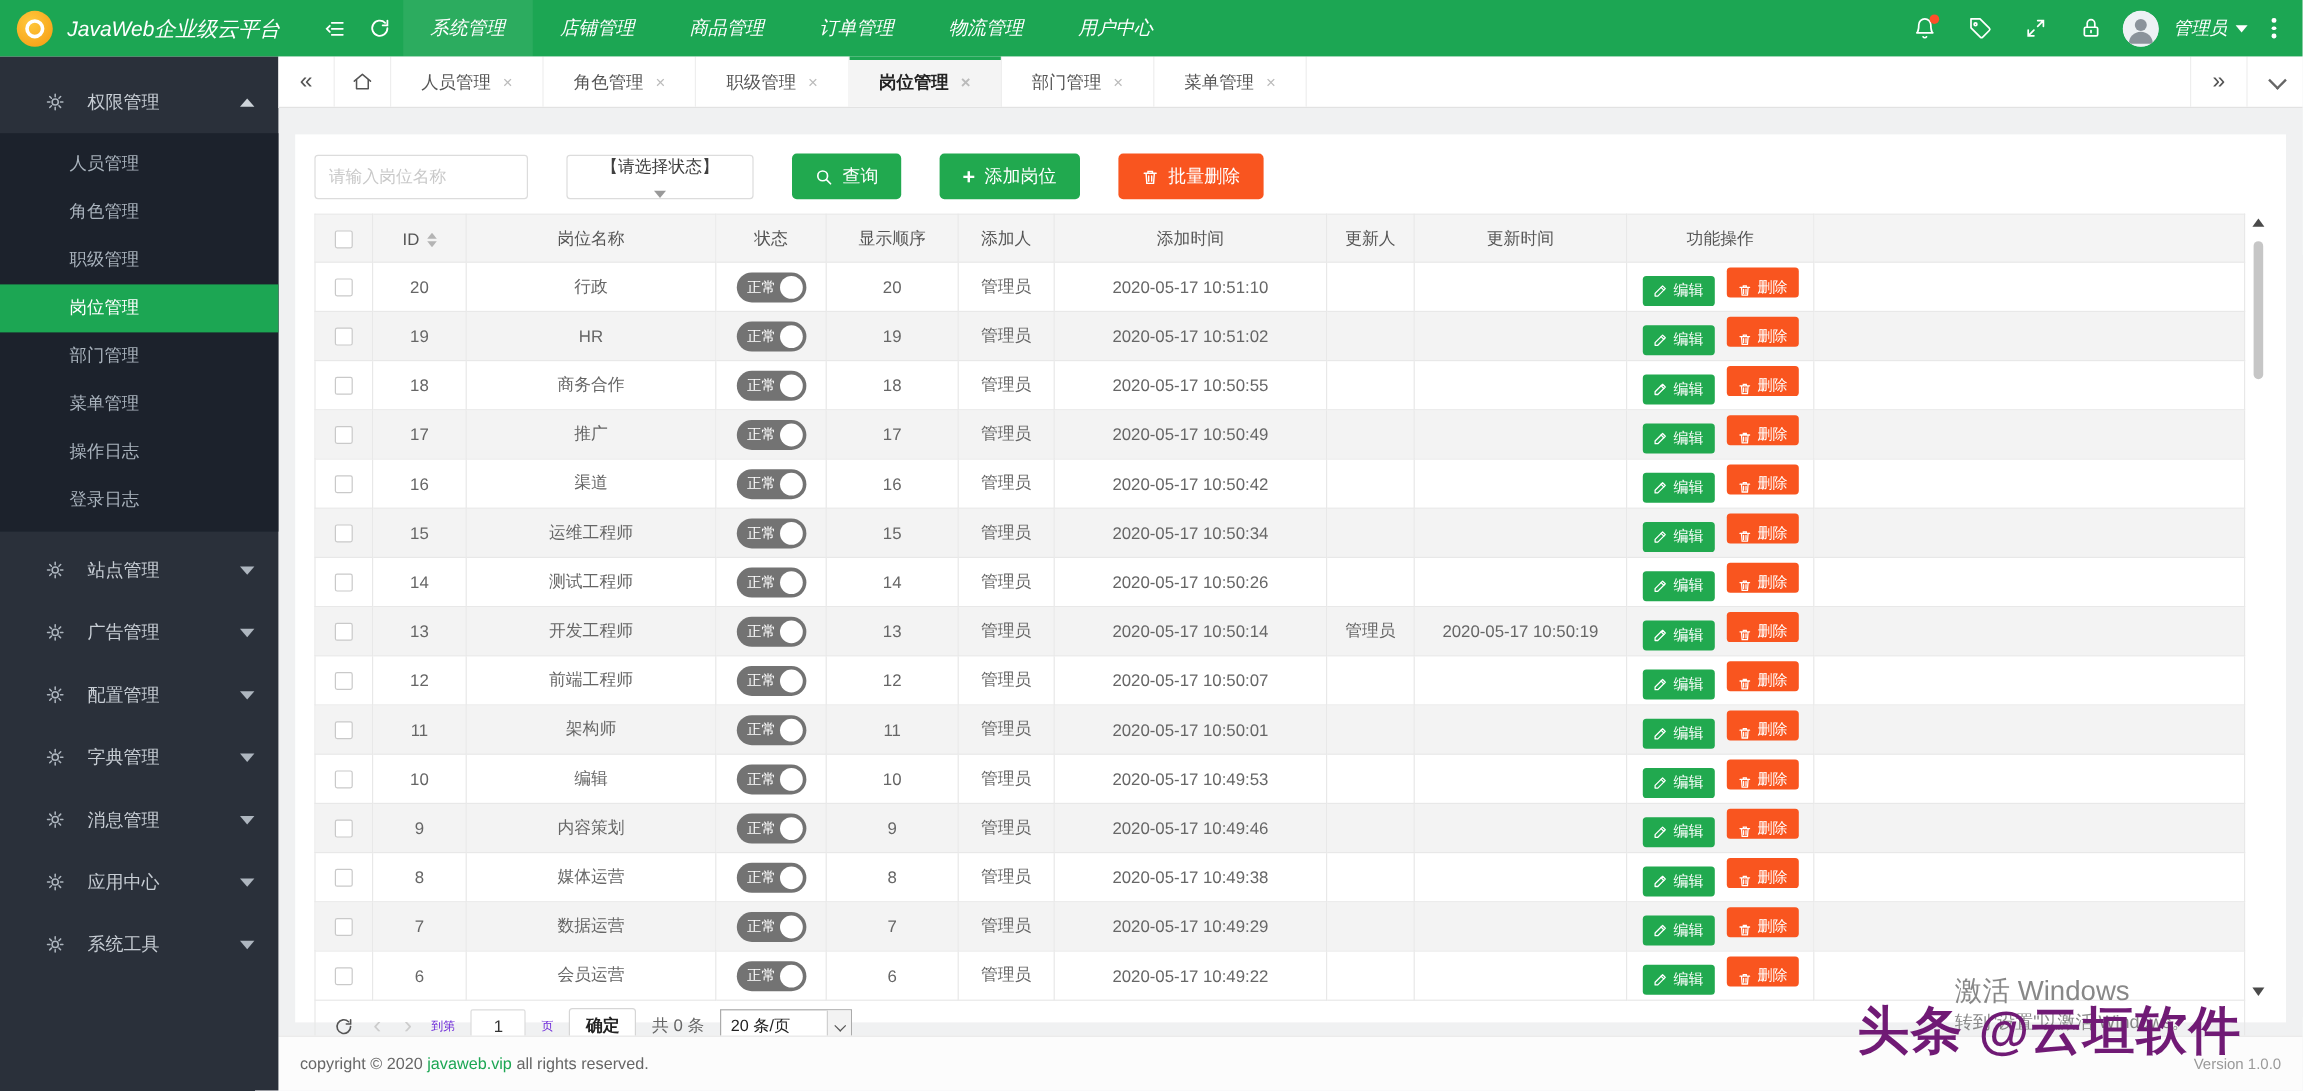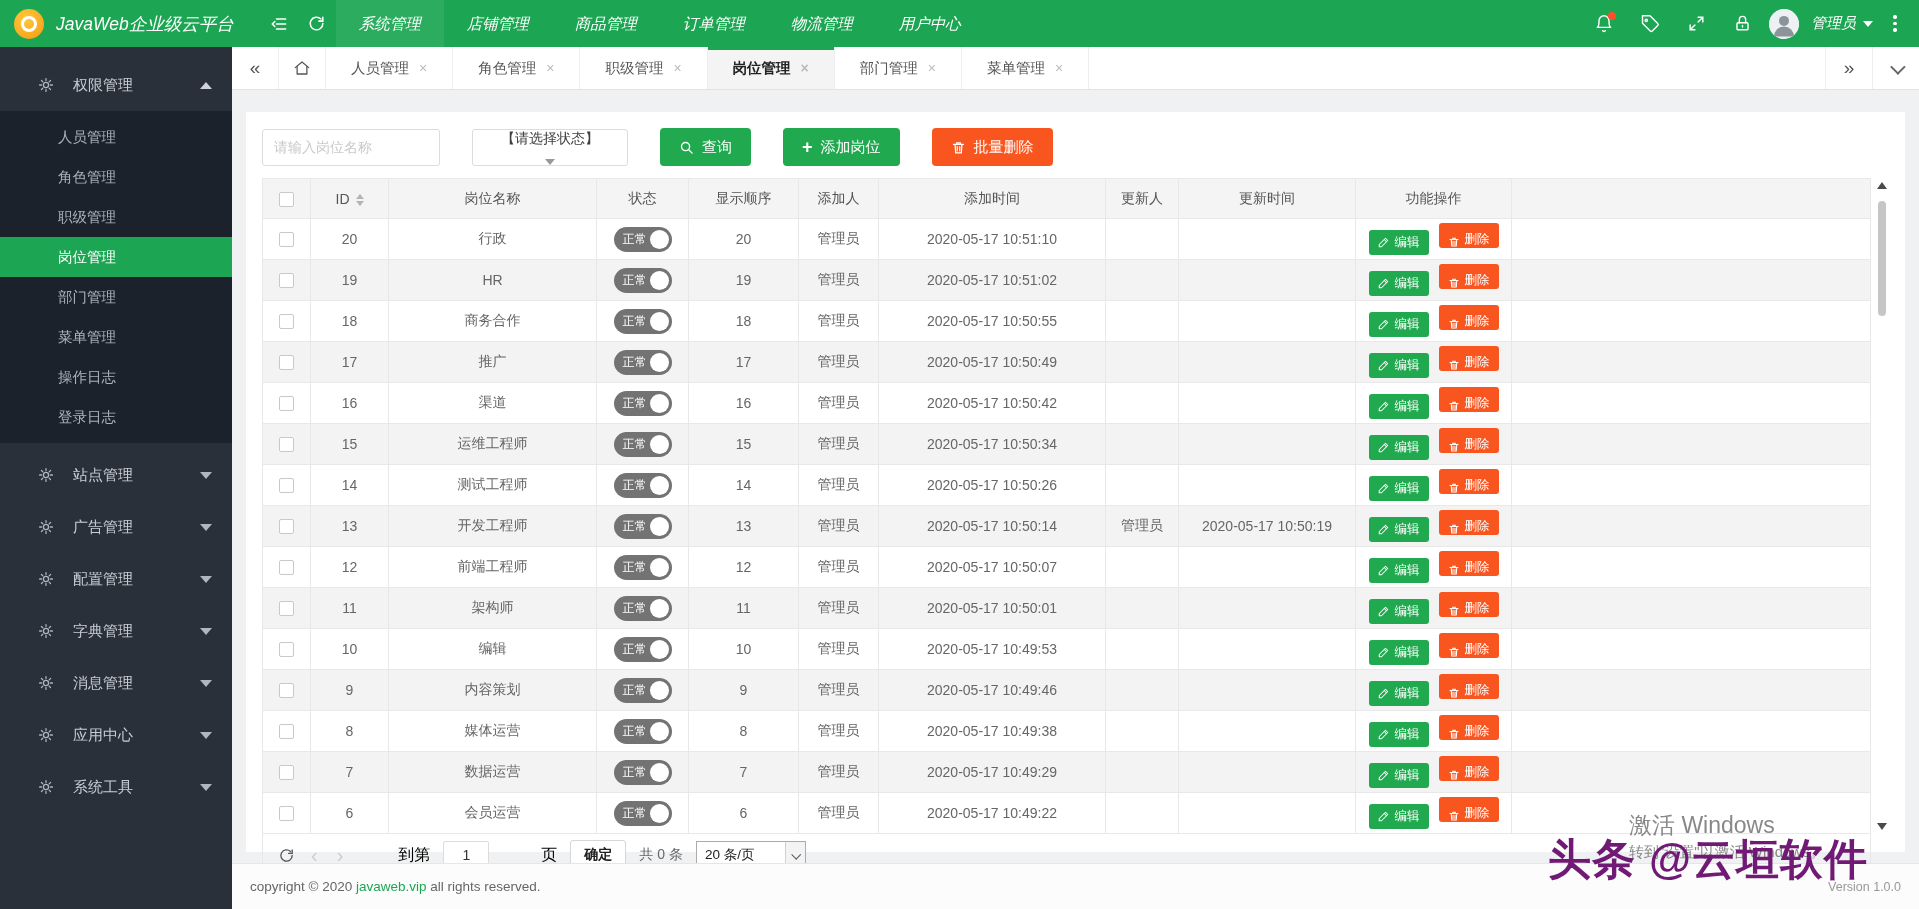--- a/index.html
+++ b/index.html
@@ -80,21 +80,21 @@
   
   .vscroll{position:absolute;top:0;right:0;bottom:0;width:15px;display:flex;flex-direction:column;align-items:center;cursor:pointer;}
   .arr-up{width:0;height:0;border-left:5px solid transparent;border-right:5px solid transparent;border-bottom:7px solid #4A4A4A;margin-top:4px;}
   .arr-dn{width:0;height:0;border-left:5px solid transparent;border-right:5px solid transparent;border-top:7px solid #4A4A4A;margin-top:auto;margin-bottom:4px;}
   .thumb{width:8px;height:115px;background:#C6C6C6;border-radius:4px;margin-top:12px;}
 
   
   .pager{border:1px solid #E8E8E8;border-top:none;margin-right:18px;height:43px;box-sizing:border-box;padding:0 15px;display:flex;align-items:center;gap:13px;}
   .pg-ic{background:none;border:none;padding:0;display:flex;align-items:center;cursor:pointer;color:#555;}
   .pg-nav{background:none;border:none;font-size:20px;color:#CCC;cursor:pointer;padding:0 3px;line-height:1;}
-  .pg-text{color:#000000;font-size:16px;margin-left:39px;}
+  .pg-text{color:#6d28d9;font-size:10px;}
   .pg-input{width:46px;height:28px;box-sizing:border-box;border:1px solid #DCDCDC;border-radius:2px;text-align:center;font-size:14px;color:#333;outline:none;font-family:inherit;}
   .pg-confirm{height:30px;padding:0 13px;border:1px solid #D6D6D6;border-radius:3px;background:#fff;font-size:14px;font-weight:bold;color:#222;cursor:pointer;font-family:inherit;}
   .pg-total{color:#666;font-size:14px;}
   .pg-select{width:110px;height:28px;border:1px solid #ABABAB;display:flex;align-items:center;cursor:pointer;box-sizing:border-box;background:#fff;}
   .pg-select .val{flex:1;padding:0 8px;font-size:13.5px;color:#222;white-space:nowrap;}
   .pg-dd{width:19px;height:100%;background:#F3F3F3;border-left:1px solid #D0D0D0;display:flex;align-items:center;justify-content:center;}
   .pg-dd .chev{width:6px;height:6px;border-right:1.5px solid #555;border-bottom:1.5px solid #555;transform:rotate(45deg) translateY(-1px);}
 
   
   .footer{position:absolute;left:232px;right:0;bottom:0;height:46px;background:#FCFCFC;border-top:1px solid #E6E6E6;box-sizing:border-box;display:flex;align-items:center;justify-content:space-between;padding:0 18px;z-index:10;}

